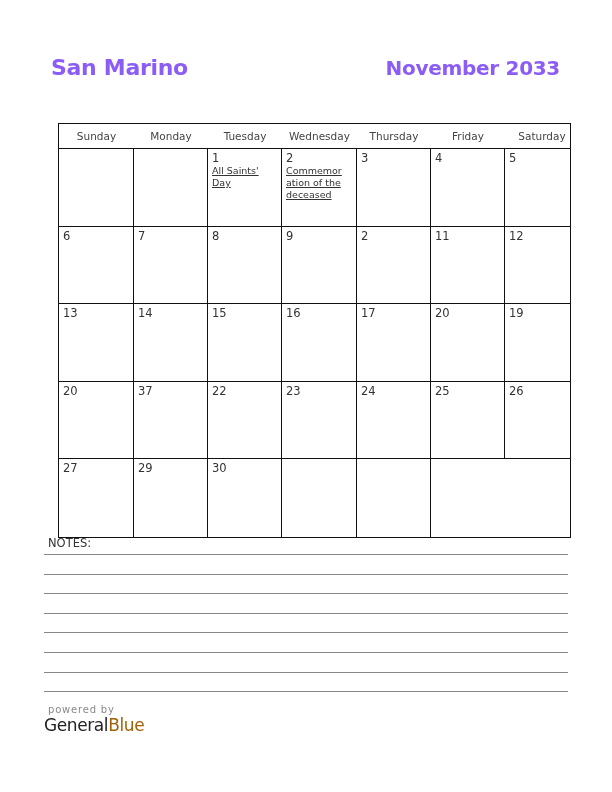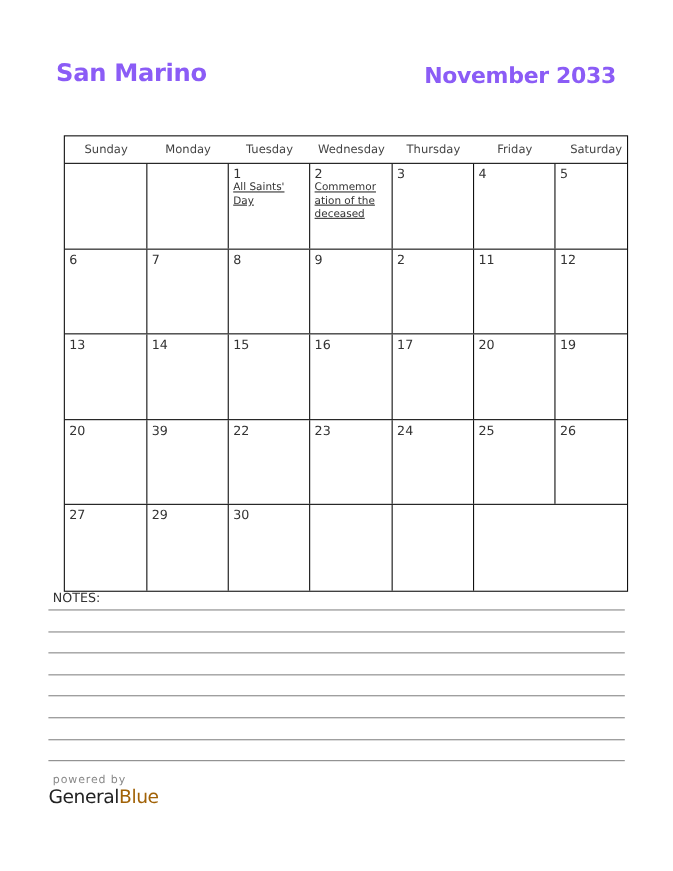--- a/index.html
+++ b/index.html
@@ -111,21 +111,21 @@
         </div>
         <div class="cell">
           <div class="num">19</div>
         </div>
       </div>
       <div class="week">
         <div class="cell">
           <div class="num">20</div>
         </div>
         <div class="cell">
-          <div class="num">39</div>
+          <div class="num">37</div>
         </div>
         <div class="cell">
           <div class="num">22</div>
         </div>
         <div class="cell">
           <div class="num">23</div>
         </div>
         <div class="cell">
           <div class="num">24</div>
         </div>

